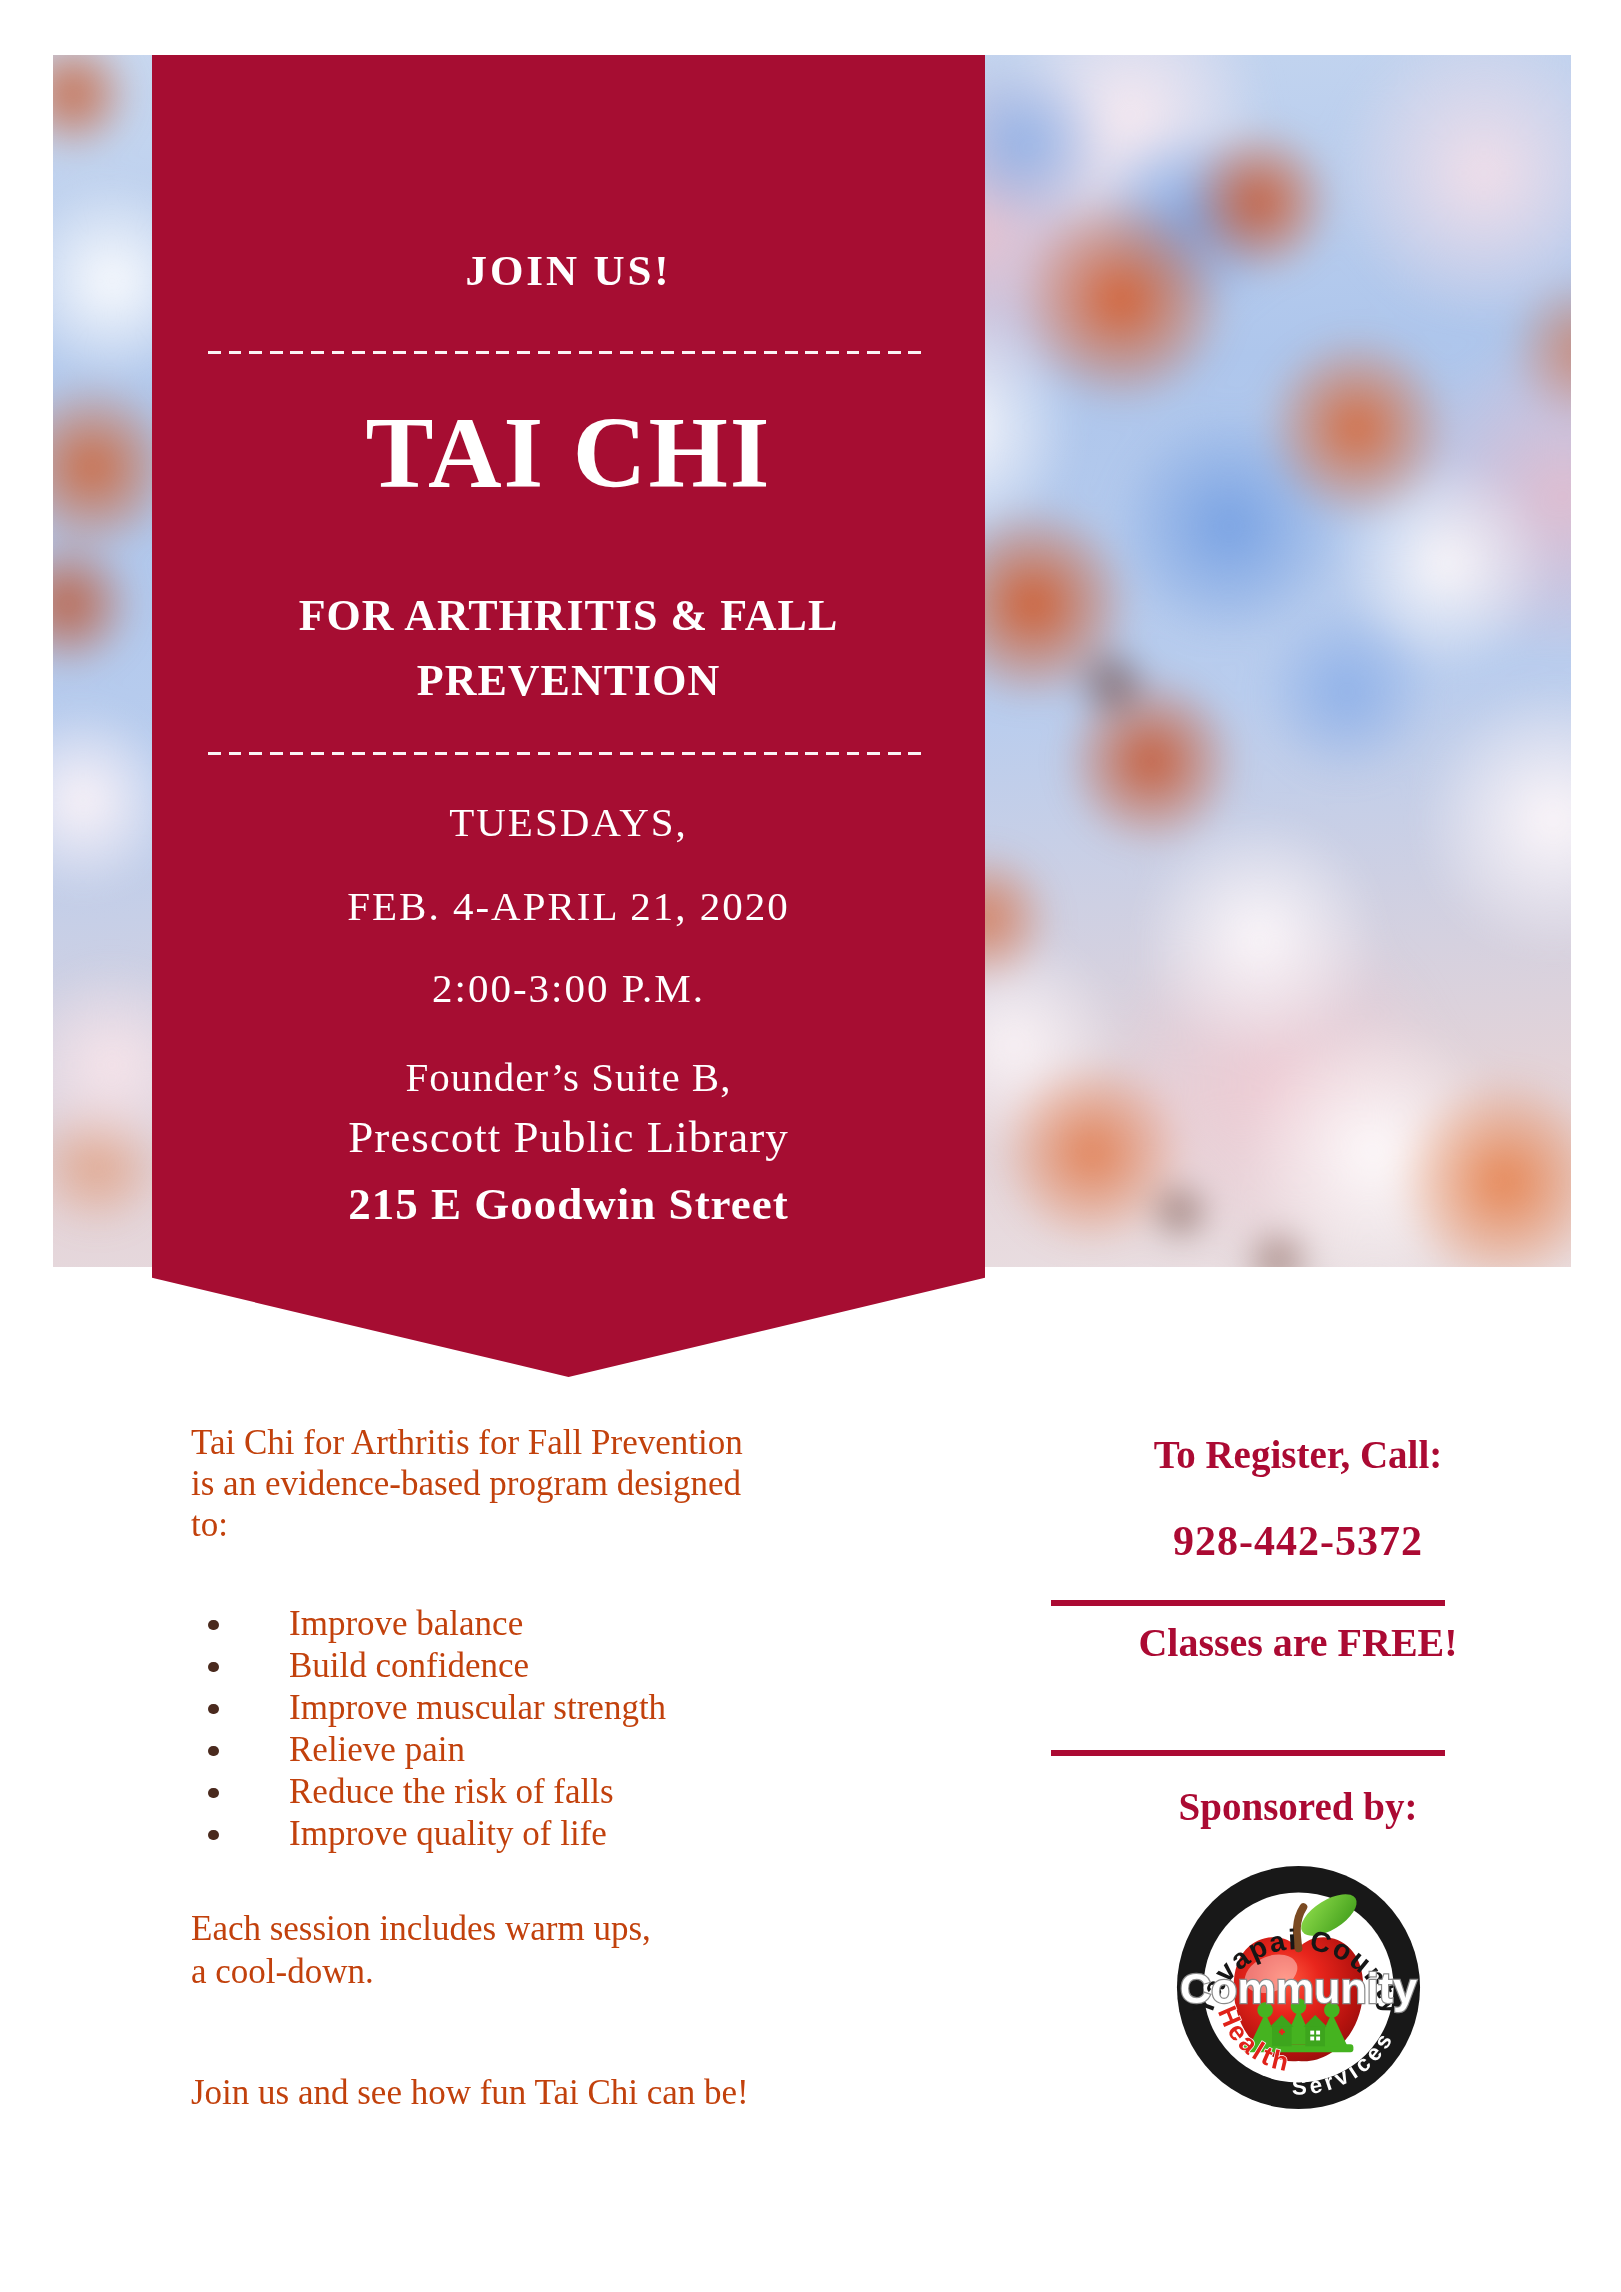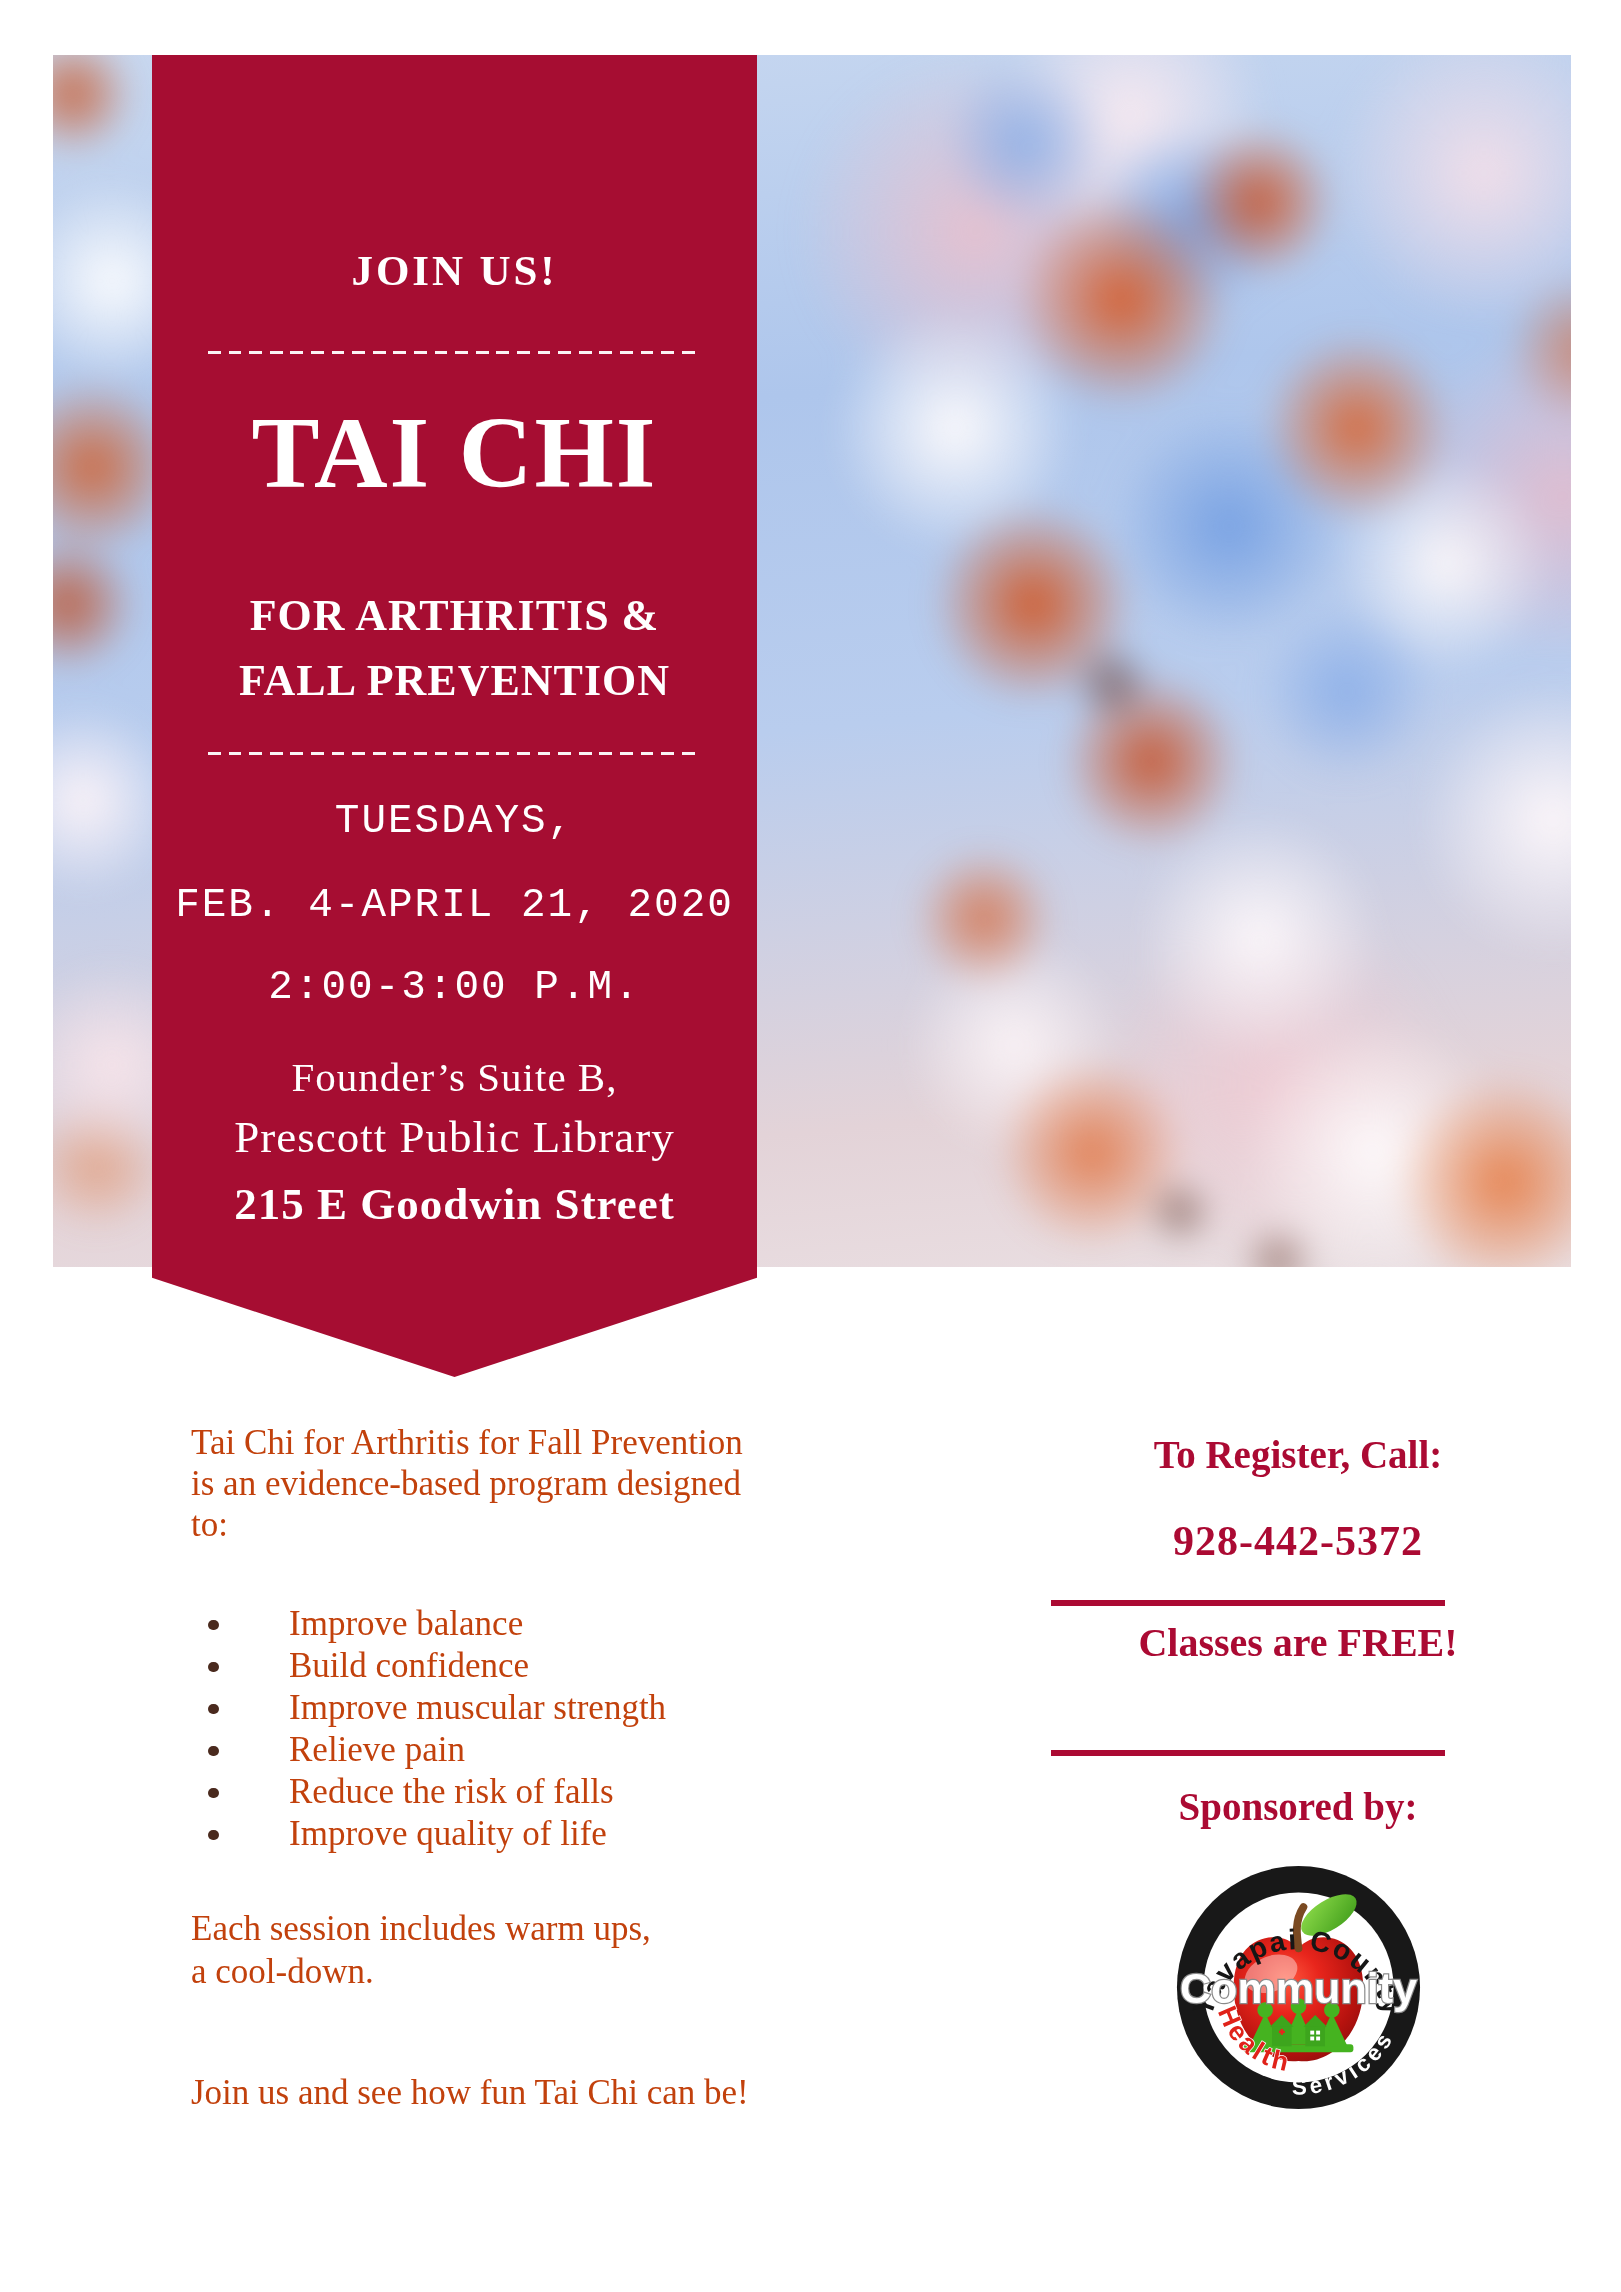--- a/index.html
+++ b/index.html
@@ -46,33 +46,33 @@
       radial-gradient(circle 196px at 1362px 1137px, rgba(255,252,253,.92), transparent 70%),
       radial-gradient(circle 157px at 1000px 1029px, rgba(255,248,250,.85), transparent 70%),
       radial-gradient(circle 196px at 1117px 98px, rgba(252,235,240,.90), transparent 70%),
       radial-gradient(circle 216px at 1470px 157px, rgba(250,225,232,.85), transparent 70%),
       radial-gradient(circle 255px at 961px 216px, rgba(240,190,200,.80), transparent 70%),
       radial-gradient(circle 235px at 1549px 480px, rgba(238,185,198,.75), transparent 70%),
       radial-gradient(circle 255px at 1264px 1068px, rgba(242,200,210,.70), transparent 70%);
   }
   
   .banner{
-    position:absolute;left:152px;top:55px;width:605px;height:1322px;
+    position:absolute;left:152px;top:55px;width:833px;height:1322px;
     background:#a60d32;color:#ffffff;
     clip-path:polygon(0 0,100% 0,100% 92.5%,50% 100%,0 92.5%);
   }
   .banner .line{position:absolute;left:0;width:100%;text-align:center;white-space:nowrap;}
   .join-us{top:191px;font-size:43px;font-weight:bold;letter-spacing:2.9px;}
   .dash{position:absolute;left:56px;right:56px;height:2.9px;
         background:repeating-linear-gradient(90deg,rgba(255,255,255,.95) 0 12.7px,transparent 12.7px 20.6px);}
   .dash1{top:296px;} .dash2{top:697px;}
   .title{top:347px;font-size:102px;font-weight:bold;letter-spacing:2px;line-height:102px;}
   .subtitle{position:absolute;left:49px;right:49px;top:528px;text-align:center;
             font-size:44px;font-weight:bold;letter-spacing:1px;line-height:65px;}
-  .sched{font-weight:normal;letter-spacing:2px;font-size:41px;font-family:Liberation Mono, monospace;}
+  .sched{font-weight:normal;letter-spacing:2px;font-size:41px;}
   .sched1{top:743px;} .sched2{top:827px;} .sched3{top:909px;}
   .loc1{top:998px;font-size:41px;letter-spacing:1px;}
   .loc2{top:1056px;font-size:45px;letter-spacing:1px;}
   .loc3{top:1123px;font-size:45px;letter-spacing:1px;font-weight:bold;}
   
   .brown{color:#c2410c;}
   .intro{position:absolute;left:191px;top:1422px;font-size:35px;line-height:41px;}
   .bullets{position:absolute;left:198px;top:1595px;margin:8px;padding:0;list-style:none;font-size:35px;font-family:Liberation Serif, serif;}
   .bullets li{position:relative;padding-left:83px;line-height:42px;}
   .bullets li::before{content:"";position:absolute;left:2px;top:16.7px;width:10.8px;height:10.8px;

